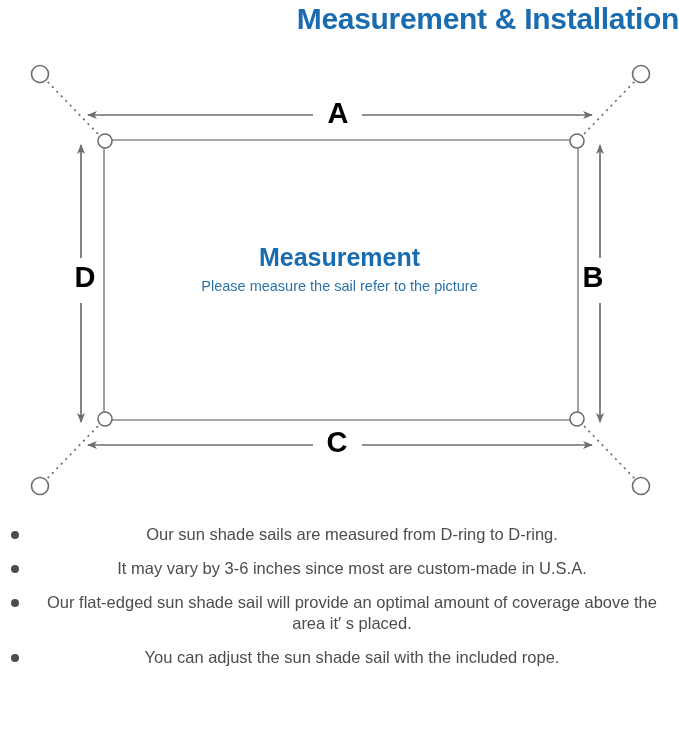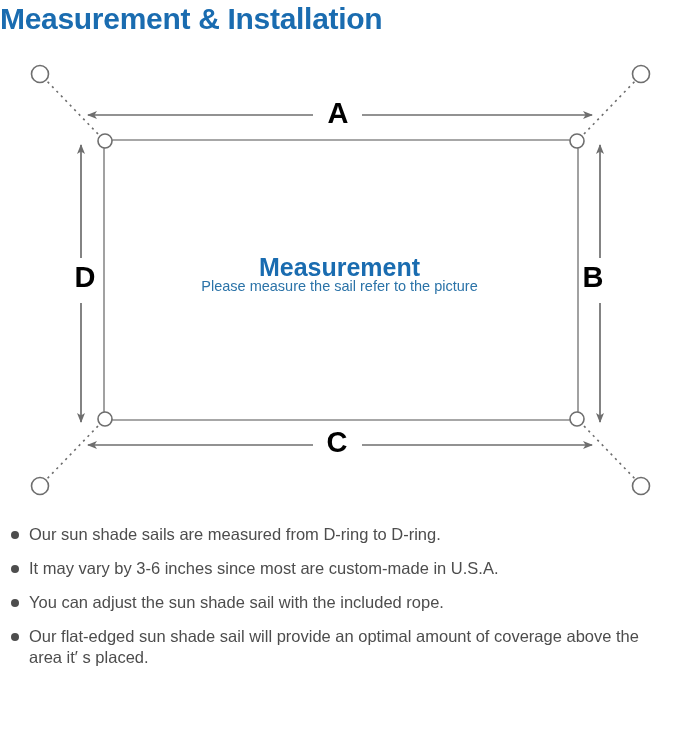--- a/index.html
+++ b/index.html
@@ -14,21 +14,21 @@
     font-family: "Liberation Sans", sans-serif;
     overflow: hidden;
   }
 
   
   .title {
     position: absolute;
     top: 0px;
     left: 0;
     width: 679px;
-    text-align: left;
+    text-align: right;
     font-size: 30px;
     font-weight: bold;
     color: #1a6cb0;
     letter-spacing: -0.3px;
     line-height: 38px;
     white-space: nowrap;
   }
 
   
   .diagram {
@@ -38,21 +38,21 @@
     width: 679px;
     height: 470px;
   }
   .diagram svg {
     display: block;
   }
 
   .center-title {
     position: absolute;
     left: 0;
-    top: 208px;
+    top: 198px;
     width: 679px;
     text-align: center;
     font-size: 25px;
     font-weight: bold;
     color: #1a6cb0;
     white-space: nowrap;
   }
   .center-sub {
     position: absolute;
     left: 0;
@@ -76,20 +76,21 @@
   .dim-c { left: 322px; top: 383px; width: 30px; }
   .dim-d { left: 70px;  top: 218px; width: 30px; }
   .dim-b { left: 578px; top: 218px; width: 30px; }
 
   
   .notes {
     position: absolute;
     left: 0;
     top: 524px;
     width: 679px;
+    text-align: center;
   }
   .note {
     position: relative;
     padding-left: 29px;
     margin-bottom: 13px;
     font-size: 16.5px;
     line-height: 21px;
     color: #4d4d4d;
     padding-right: 4px;
   }
@@ -163,19 +164,19 @@
   <div class="note">
     <span class="bullet"></span>
     <span>Our sun shade sails are measured from D-ring to D-ring.</span>
   </div>
   <div class="note">
     <span class="bullet"></span>
     <span>It may vary by 3-6 inches since most are custom-made in U.S.A.</span>
   </div>
   <div class="note">
     <span class="bullet"></span>
-    <span>You can adjust the sun shade sail with the included rope.</span>
+    <span>Our flat-edged sun shade sail will provide an optimal amount of coverage above the area it′ s placed.</span>
   </div>
   <div class="note">
     <span class="bullet"></span>
-    <span>Our flat-edged sun shade sail will provide an optimal amount of coverage above the area it′ s placed.</span>
+    <span>You can adjust the sun shade sail with the included rope.</span>
   </div>
 </div>
 
 </body></html>

